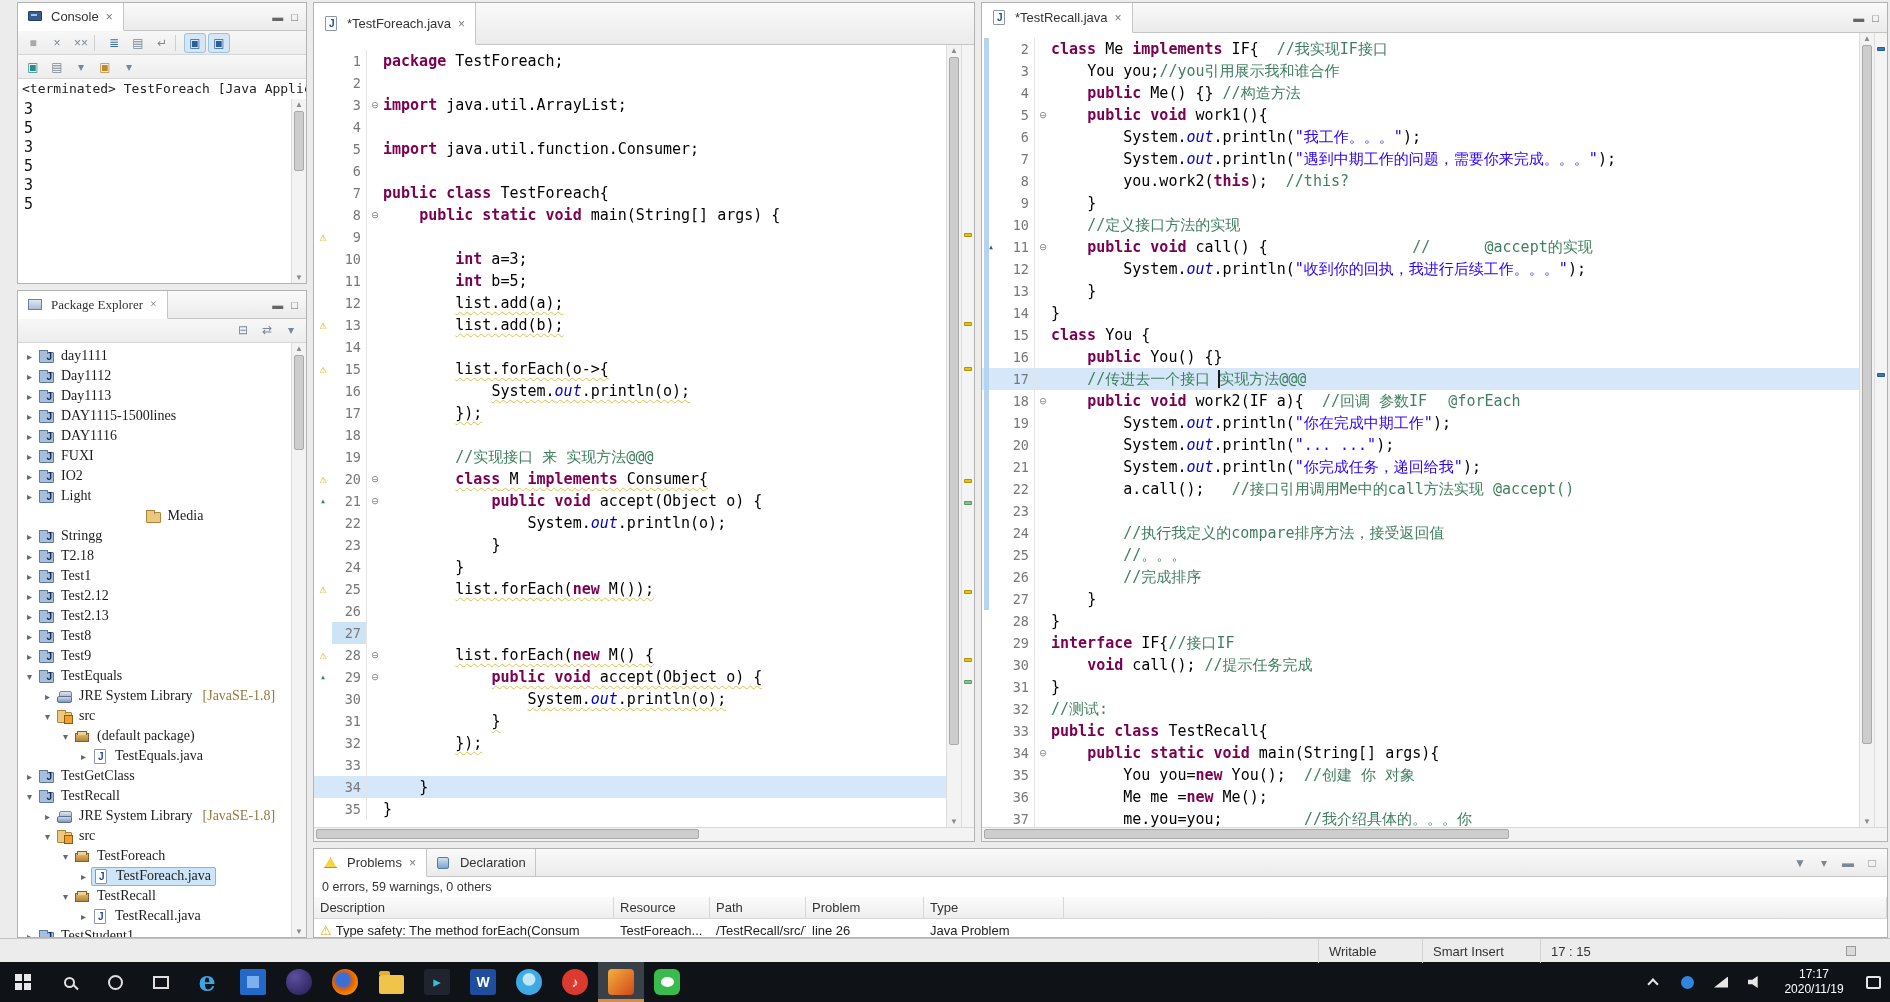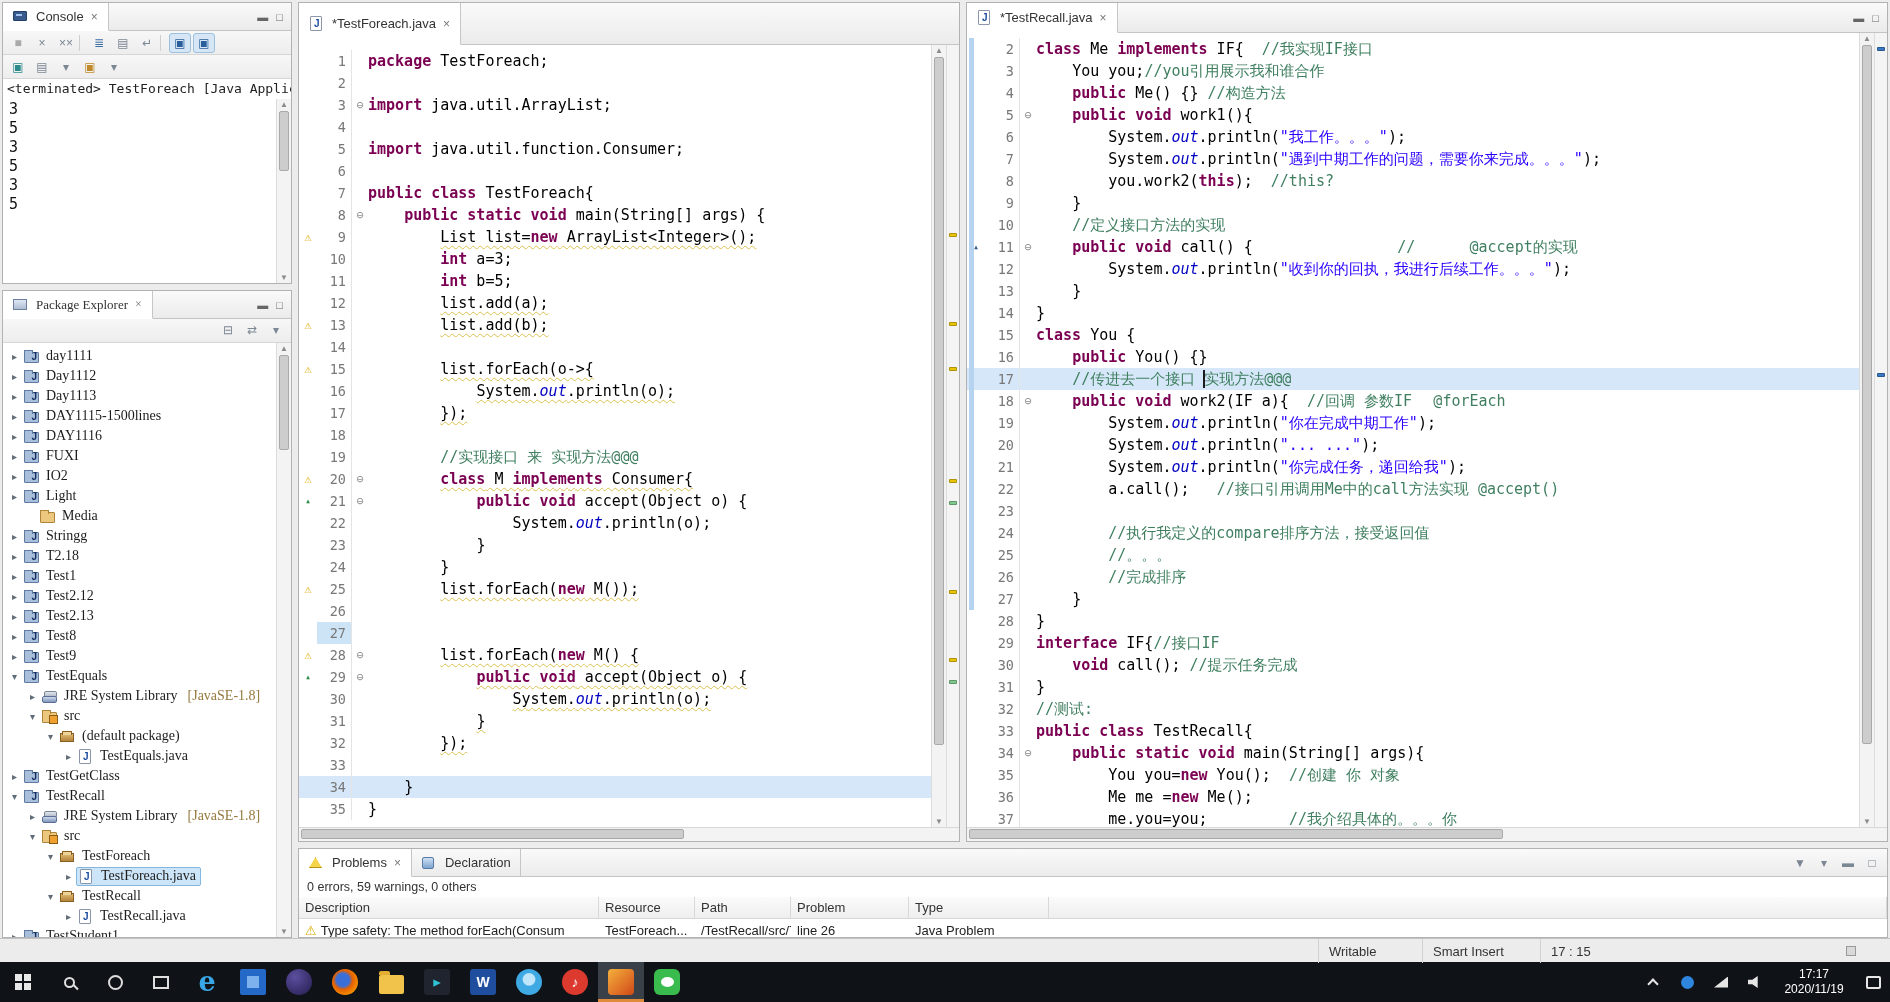--- a/index.html
+++ b/index.html
@@ -1,19 +1,19 @@
 <!DOCTYPE html>
 <html><head>
 <meta charset="utf-8">
 <style>
   *{margin:0;padding:0;box-sizing:border-box;}
   html,body{width:1890px;height:1002px;overflow:hidden;}
   body{font-family:"Liberation Sans","DejaVu Sans",sans-serif;background:#9a9a9a;}
   .screen{position:relative;width:1890px;height:1002px;background:#ececec;overflow:hidden;}
-  .workbench{display:flex;height:938px;}
+  .workbench{display:flex;height:938px;margin-left:15px;}
   
   .left-col{width:292px;display:flex;flex-direction:column;padding:2px 0 0 2px;}
   .panel{background:#fff;border:1px solid #b2b2b2;display:flex;flex-direction:column;overflow:hidden;}
   .console-panel{height:282px;margin-bottom:6px;}
   .pe-panel{flex:1;font-family:Liberation Serif, serif;}
   .center-col{flex:1;display:flex;flex-direction:column;padding:2px 2px 0 6px;}
   .editors-row{height:840px;display:flex;}
   .editor{background:#fff;border:1px solid #b2b2b2;display:flex;flex-direction:column;overflow:hidden;}
   .editor-left{width:662px;margin-right:6px;}
   .editor-right{flex:1;}
@@ -296,21 +296,21 @@
             </div>
             <div class="trow" style="padding-left: 4px;">
               <span class="arrow">▸</span>
               <span class="selwrap">
                 <span class="ti">
                   <span class="ic-japroject"></span>
                 </span>
                 <span>Light</span>
               </span>
             </div>
-            <div class="trow" style="padding-left: 20px;">
+            <div class="trow" style="padding-left: 12px; justify-content: center;">
               <span class="arrow"></span>
               <span class="selwrap">
                 <span class="ti">
                   <span class="ic-folder"></span>
                 </span>
                 <span>Media</span>
               </span>
             </div>
             <div class="trow" style="padding-left: 4px;">
               <span class="arrow">▸</span>
@@ -530,21 +530,21 @@
             <div class="code-wrap">
               <div class="code" id="code-left">
                   <div class="cl"><span class="mcol"></span><span class="lnum">1</span><span class="fcol"></span><span class="ltext"><span class="kw">package</span> TestForeach;</span></div>
                   <div class="cl"><span class="mcol"></span><span class="lnum">2</span><span class="fcol"></span><span class="ltext"></span></div>
                   <div class="cl"><span class="mcol"></span><span class="lnum">3</span><span class="fcol">⊖</span><span class="ltext"><span class="kw">import</span> java.util.ArrayList;</span></div>
                   <div class="cl"><span class="mcol"></span><span class="lnum">4</span><span class="fcol"></span></div>
                   <div class="cl"><span class="mcol"></span><span class="lnum">5</span><span class="fcol"></span><span class="ltext"><span class="kw">import</span> java.util.function.Consumer;</span></div>
                   <div class="cl"><span class="mcol"></span><span class="lnum">6</span><span class="fcol"></span><span class="ltext"></span></div>
                   <div class="cl"><span class="mcol"></span><span class="lnum">7</span><span class="fcol"></span><span class="ltext"><span class="kw">public</span> <span class="kw">class</span> TestForeach{</span></div>
                   <div class="cl"><span class="mcol"></span><span class="lnum">8</span><span class="fcol">⊖</span><span class="ltext">	<span class="kw">public</span> <span class="kw">static</span> <span class="kw">void</span> main(String[] args) {</span></div>
-                  <div class="cl"><span class="mcol"><span class="w-ic">⚠</span></span><span class="lnum">9</span><span class="fcol"></span><span class="ltext">		<span class="warnline">List list=<span class="kw">new</span> ArrayList&lt;Integer&gt;();</span></span></div>
+                  <div class="cl"><span class="mcol"><span class="w-ic">⚠</span></span><span class="lnum">9</span><span class="fcol"></span></div>
                   <div class="cl"><span class="mcol"></span><span class="lnum">10</span><span class="fcol"></span><span class="ltext">		<span class="kw">int</span> a=3;</span></div>
                   <div class="cl"><span class="mcol"></span><span class="lnum">11</span><span class="fcol"></span><span class="ltext">		<span class="kw">int</span> b=5;</span></div>
                   <div class="cl"><span class="mcol"></span><span class="lnum">12</span><span class="fcol"></span><span class="ltext">		<span class="warnline">list.add(a);</span></span></div>
                   <div class="cl"><span class="mcol"><span class="w-ic">⚠</span></span><span class="lnum">13</span><span class="fcol"></span><span class="ltext">		<span class="warnline">list.add(b);</span></span></div>
                   <div class="cl"><span class="mcol"></span><span class="lnum">14</span><span class="fcol"></span><span class="ltext"></span></div>
                   <div class="cl"><span class="mcol"><span class="w-ic">⚠</span></span><span class="lnum">15</span><span class="fcol"></span><span class="ltext">		<span class="warnline">list.forEach(o-&gt;{</span></span></div>
                   <div class="cl"><span class="mcol"></span><span class="lnum">16</span><span class="fcol"></span><span class="ltext">			<span class="warnline">System.<span class="fl">out</span>.println(o);</span></span></div>
                   <div class="cl"><span class="mcol"></span><span class="lnum">17</span><span class="fcol"></span><span class="ltext">		<span class="warnline">});</span></span></div>
                   <div class="cl"><span class="mcol"></span><span class="lnum">18</span><span class="fcol"></span><span class="ltext"></span></div>
                   <div class="cl"><span class="mcol"></span><span class="lnum">19</span><span class="fcol"></span><span class="ltext">		<span class="cm">//实现接口 来 实现方法@@@</span></span></div>

